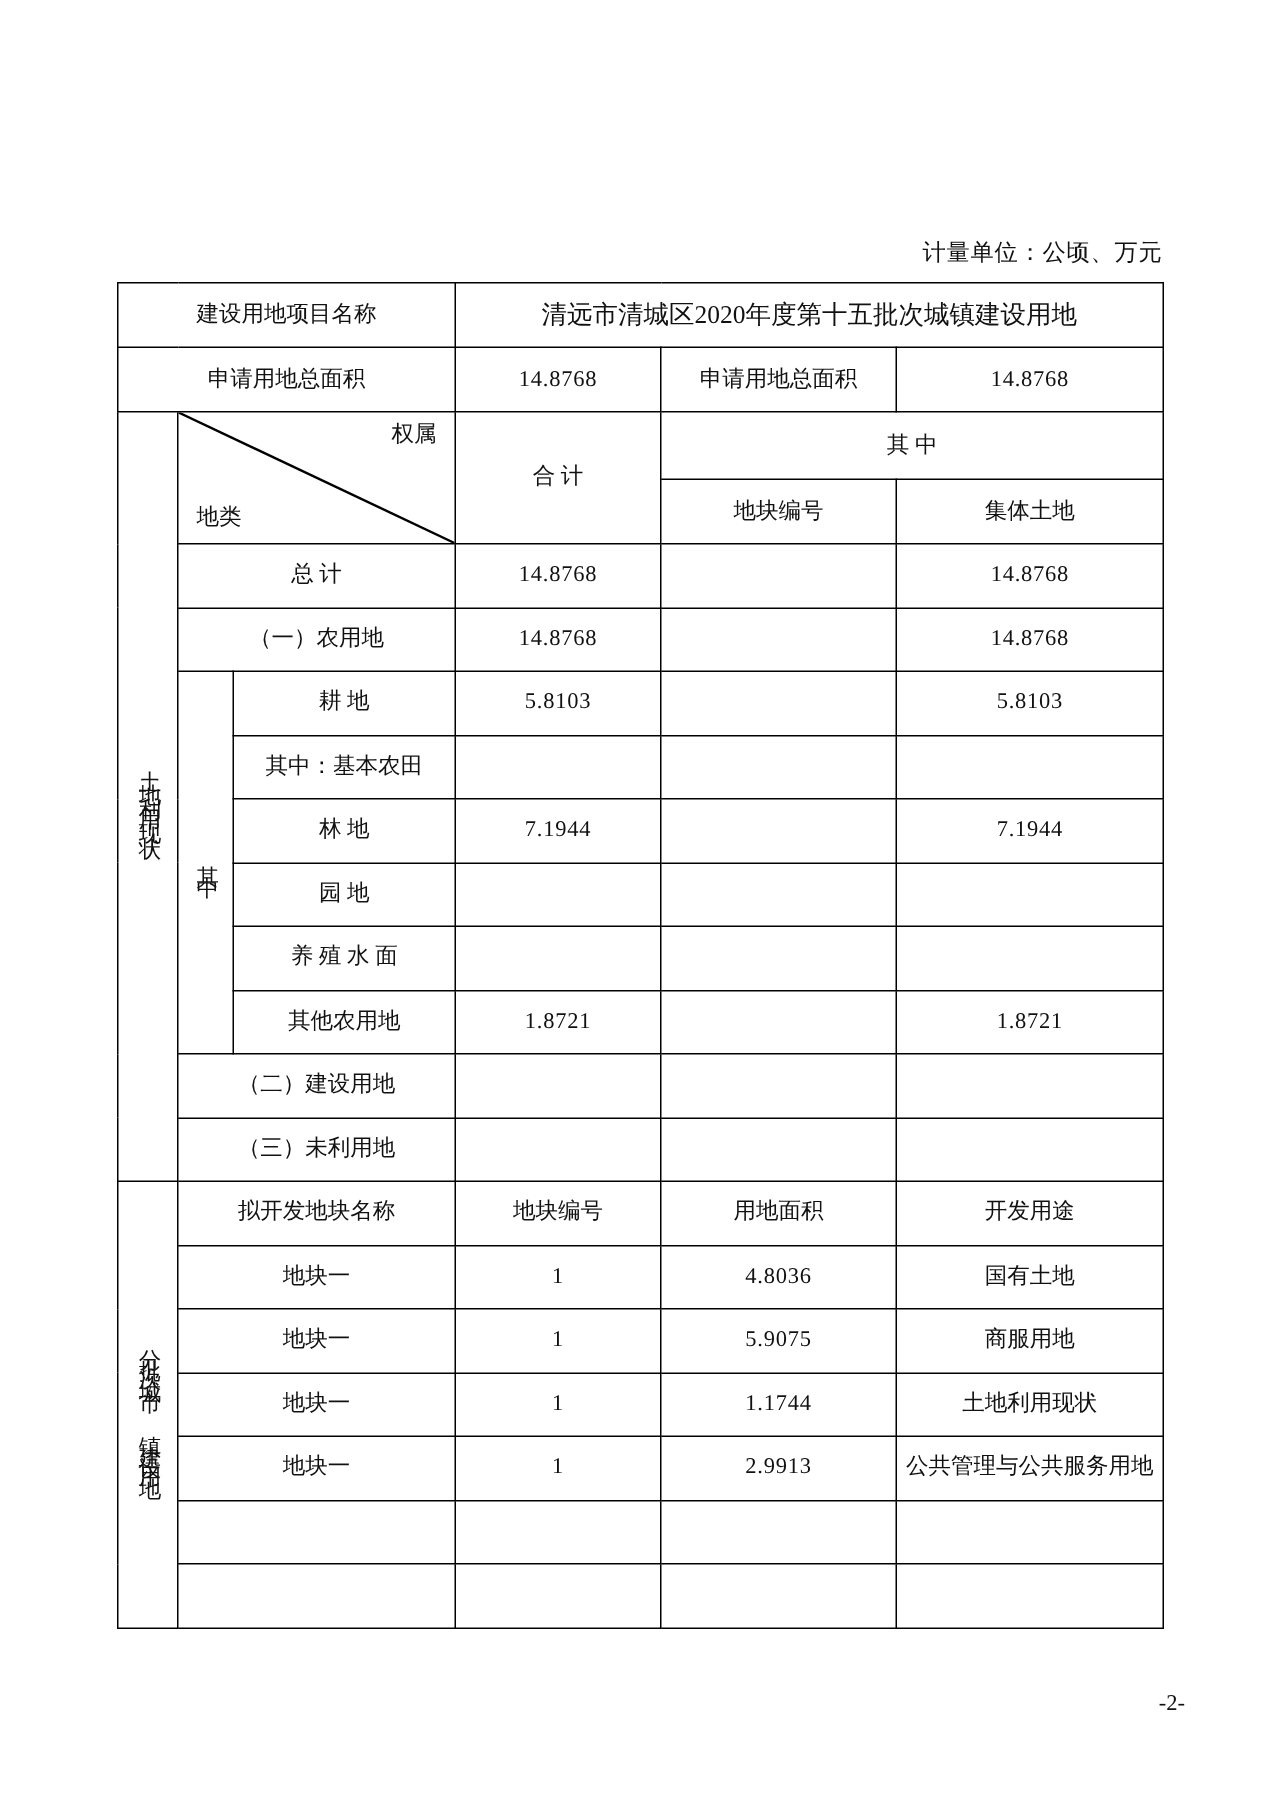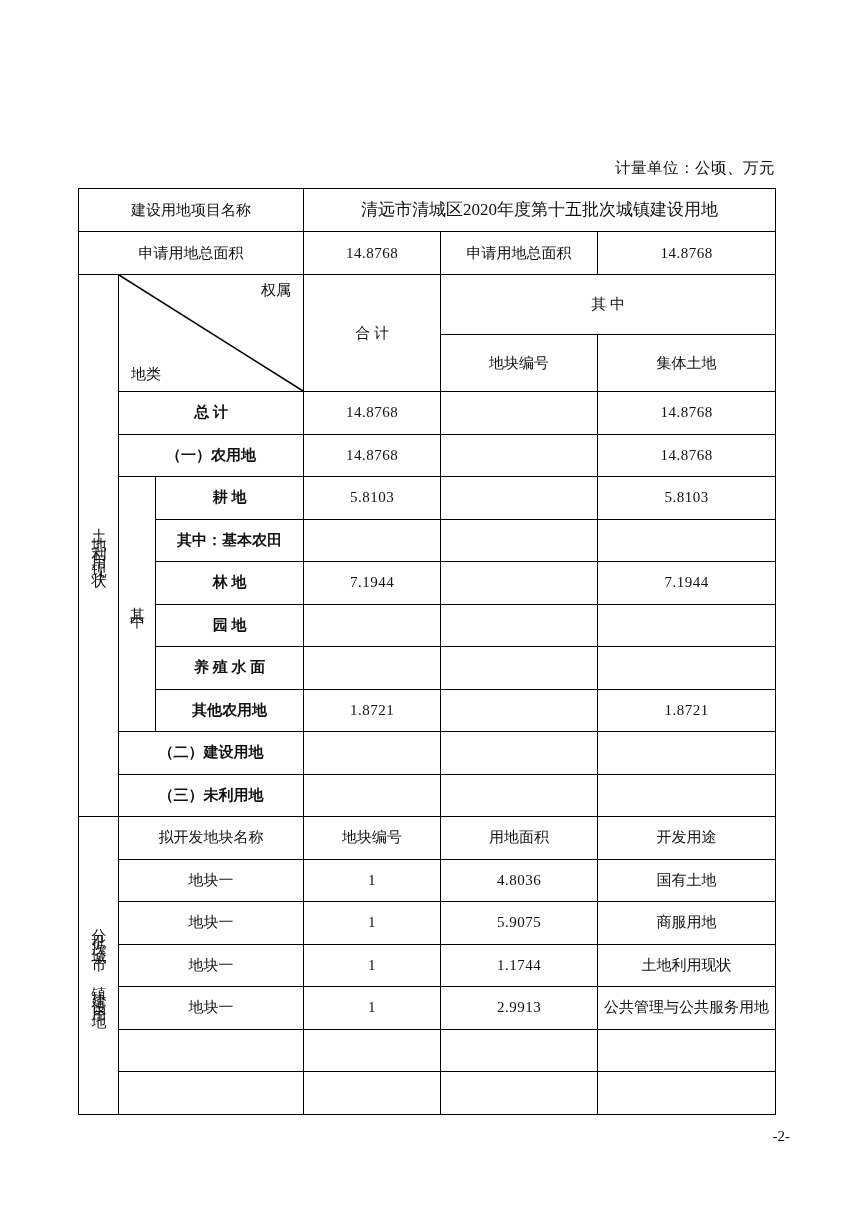--- a/index.html
+++ b/index.html
@@ -65,38 +65,38 @@
     text-align: center;
     vertical-align: middle;
     font-size: 15px;
     padding: 0 2px;
     line-height: 1.25;
   }
 
   .h-row td { height: 42px; border-radius: 17px; }
   .r-row td { height: 41.5px; }
 
-  .cell-name  { font-size: 15px; font-weight: bold; }
+  .cell-name  { font-size: 15px; }
   .num        { font-family: "Liberation Serif", "DejaVu Serif", serif; font-size: 15px; letter-spacing: 0.5px; }
 
   
   .vlabel {
     writing-mode: vertical-rl;
     text-orientation: upright;
     letter-spacing: 9px;
     display: inline-block;
     font-size: 15px;
     line-height: 1;
   }
   .vlabel.tight { letter-spacing: 7px; }
 
   
   .diag-cell {
     position: relative;
-    padding: 15px !important;
+    padding: 0 !important;
     height: 86px;
   }
   .diag-cell svg {
     position: absolute;
     left: 0; top: 0;
     width: 100%;
     height: 100%;
     display: block;
   }
   .diag-tr {

